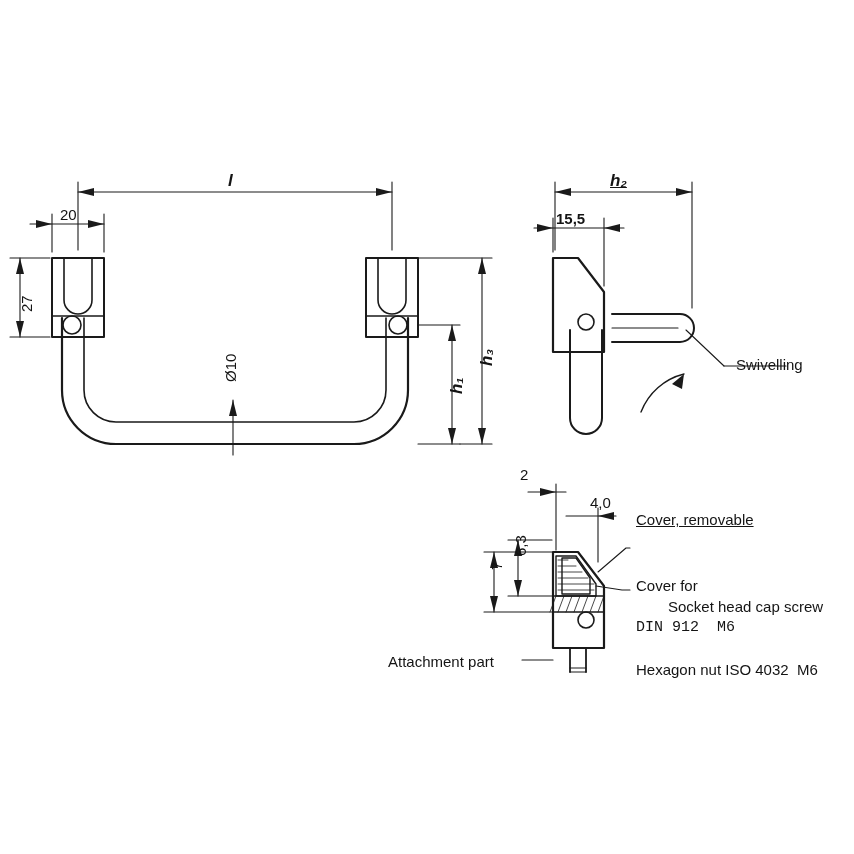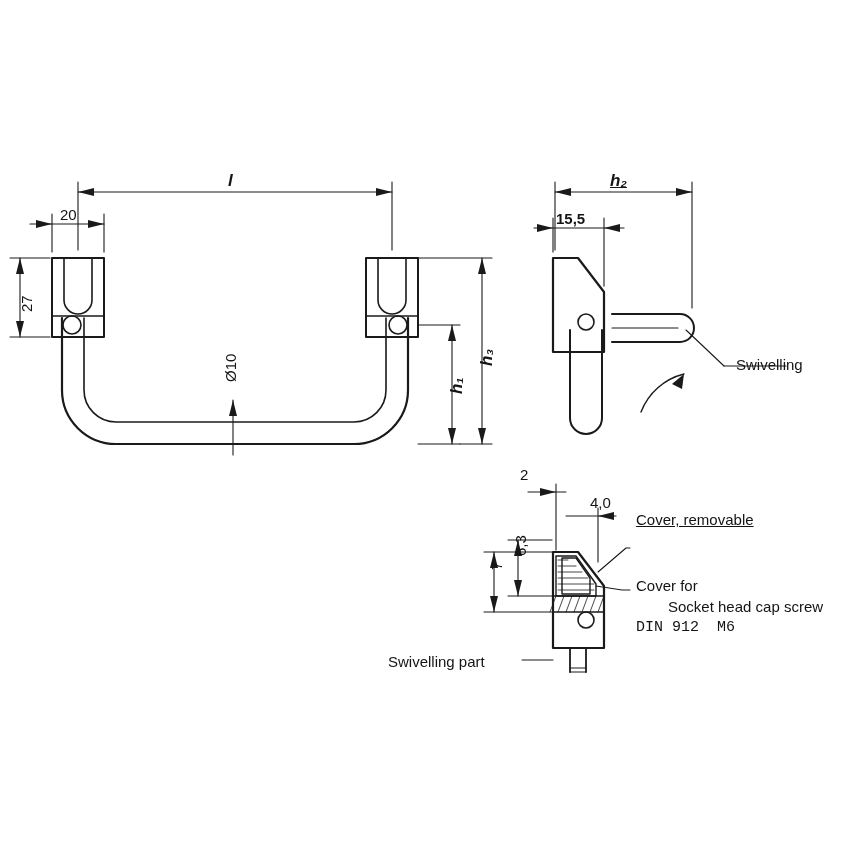--- a/index.html
+++ b/index.html
@@ -225,16 +225,17 @@
 
   <div class="lbl" style="left:636px; top:511px;text-decoration:underline;">Cover, removable</div>
 
   <div class="lbl" style="left:636px; top:577px;">Cover for</div>
 
   <div class="lbl" style="left:668px; top:598px;">Socket head cap screw</div>
 
   <div class="lbl" style="left:636px; top:619px;font-family:Liberation Mono, monospace;">DIN 912  M6</div>
 
 
-
-  <div class="lbl" style="left:388px; top:653px;">Swivelling part</div>
+  <div class="lbl" style="left:636px; top:661px;">Hexagon nut ISO 4032  M6</div>
+
+  <div class="lbl" style="left:388px; top:653px;">Attachment part</div>
 
 </div>
 
 </body></html>

